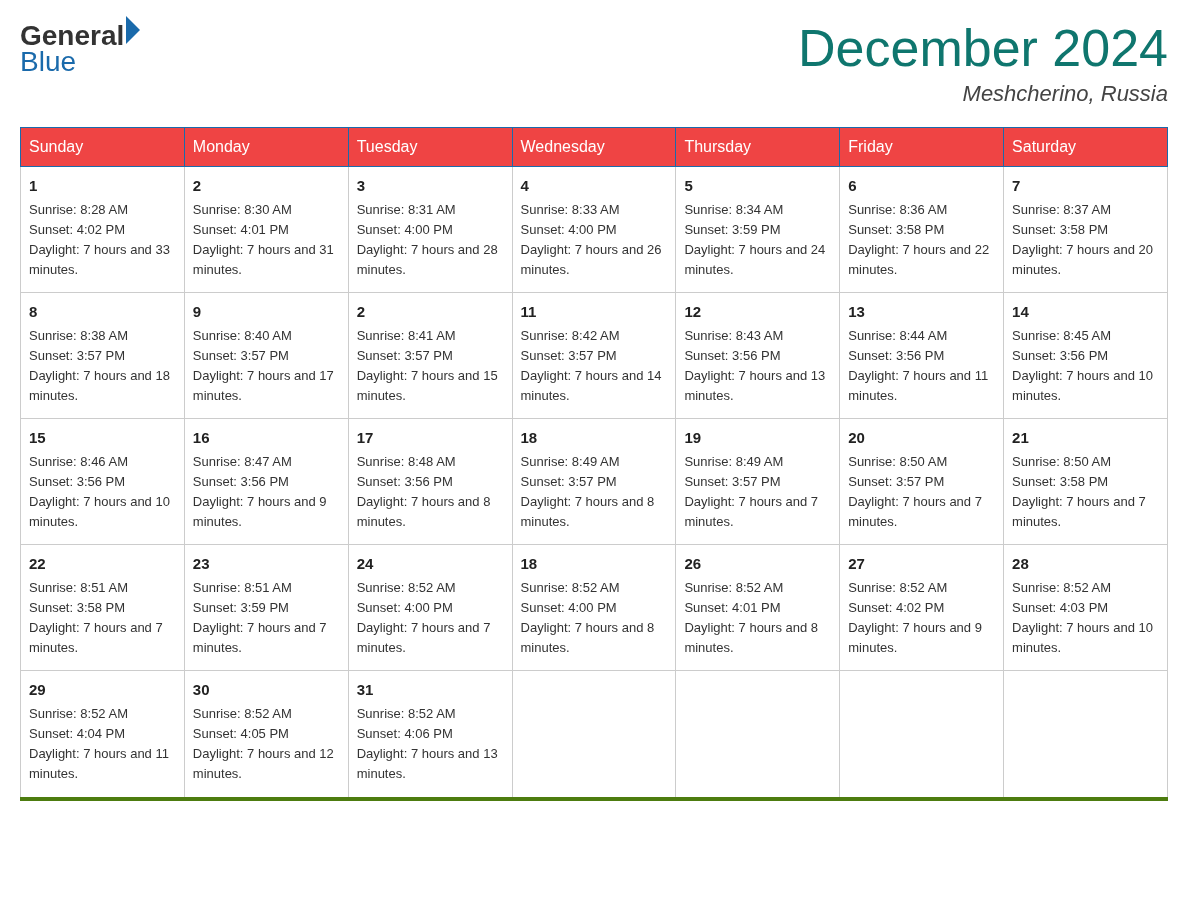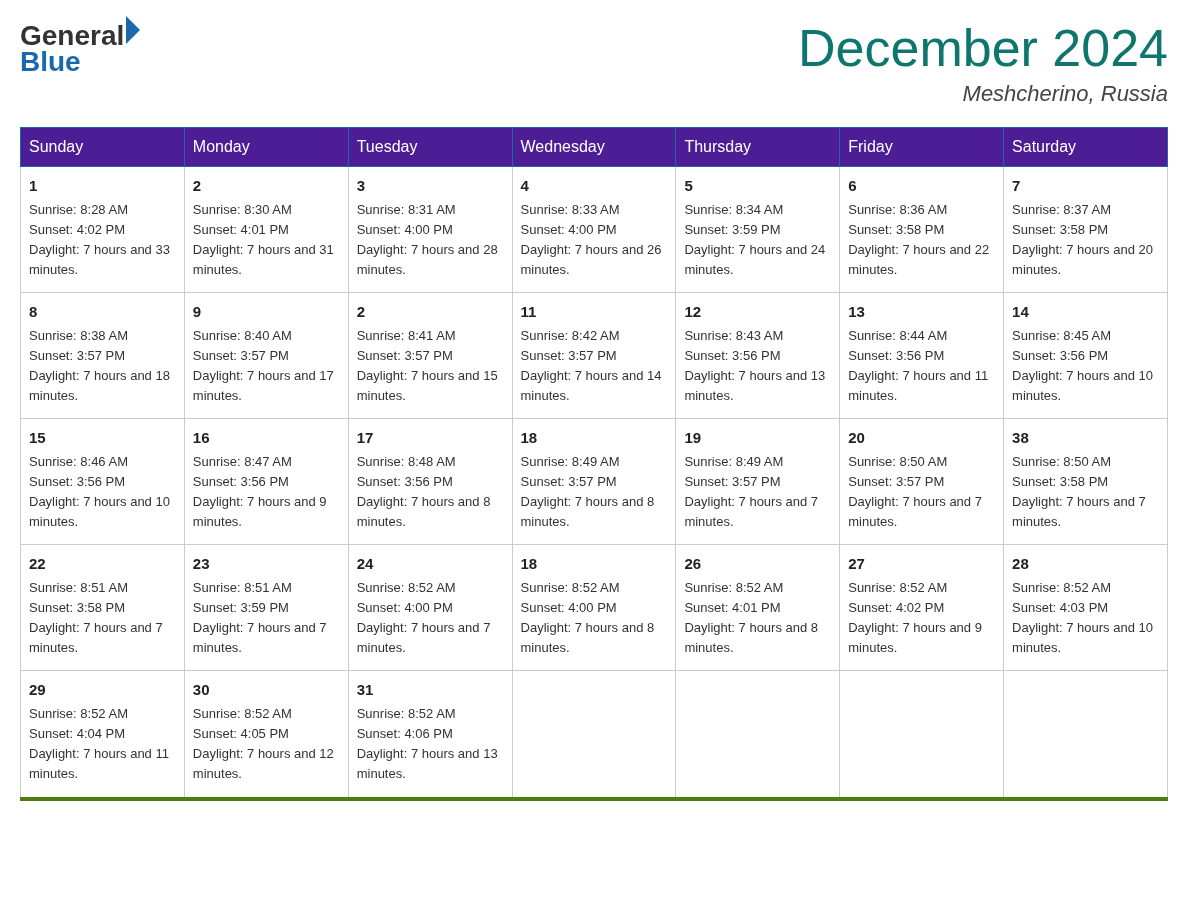--- a/index.html
+++ b/index.html
@@ -34,21 +34,21 @@
       width: 0;
       height: 0;
       border-left: 14px solid #1a6aab;
       border-top: 14px solid transparent;
       border-bottom: 14px solid transparent;
       margin-left: 2px;
       margin-top: -4px;
     }
     .logo-blue-label {
       font-size: 28px;
-      font-weight: bold;
+      font-weight: normal;
       color: #1a6aab;
       margin-top: -6px;
     }
     .title-section {
       text-align: right;
     }
     .month-title {
       font-size: 52px;
       font-weight: normal;
       color: #0f766e;
@@ -59,21 +59,21 @@
       color: #444;
       margin-top: 4px;
       font-style: italic;
     }
     .calendar {
       width: 100%;
       border-collapse: collapse;
       border: 1px solid #aaa;
     }
     .calendar th {
-      background-color: #4c1d95;
+      background-color: #ef4444;
       color: #fff;
       padding: 10px 8px;
       text-align: left;
       font-size: 16px;
       font-weight: normal;
       border: 1px solid #1a6aab;
     }
     .calendar td {
       vertical-align: top;
       padding: 8px 8px 12px 8px;
@@ -212,21 +212,21 @@
         </td>
         <td>
           <span class="day-number">19</span>
           <span class="day-info">Sunrise: 8:49 AM<br>Sunset: 3:57 PM<br>Daylight: 7 hours and 7 minutes.</span>
         </td>
         <td>
           <span class="day-number">20</span>
           <span class="day-info">Sunrise: 8:50 AM<br>Sunset: 3:57 PM<br>Daylight: 7 hours and 7 minutes.</span>
         </td>
         <td>
-          <span class="day-number">38</span>
+          <span class="day-number">21</span>
           <span class="day-info">Sunrise: 8:50 AM<br>Sunset: 3:58 PM<br>Daylight: 7 hours and 7 minutes.</span>
         </td>
       </tr>
       <tr>
         <td>
           <span class="day-number">22</span>
           <span class="day-info">Sunrise: 8:51 AM<br>Sunset: 3:58 PM<br>Daylight: 7 hours and 7 minutes.</span>
         </td>
         <td>
           <span class="day-number">23</span>

